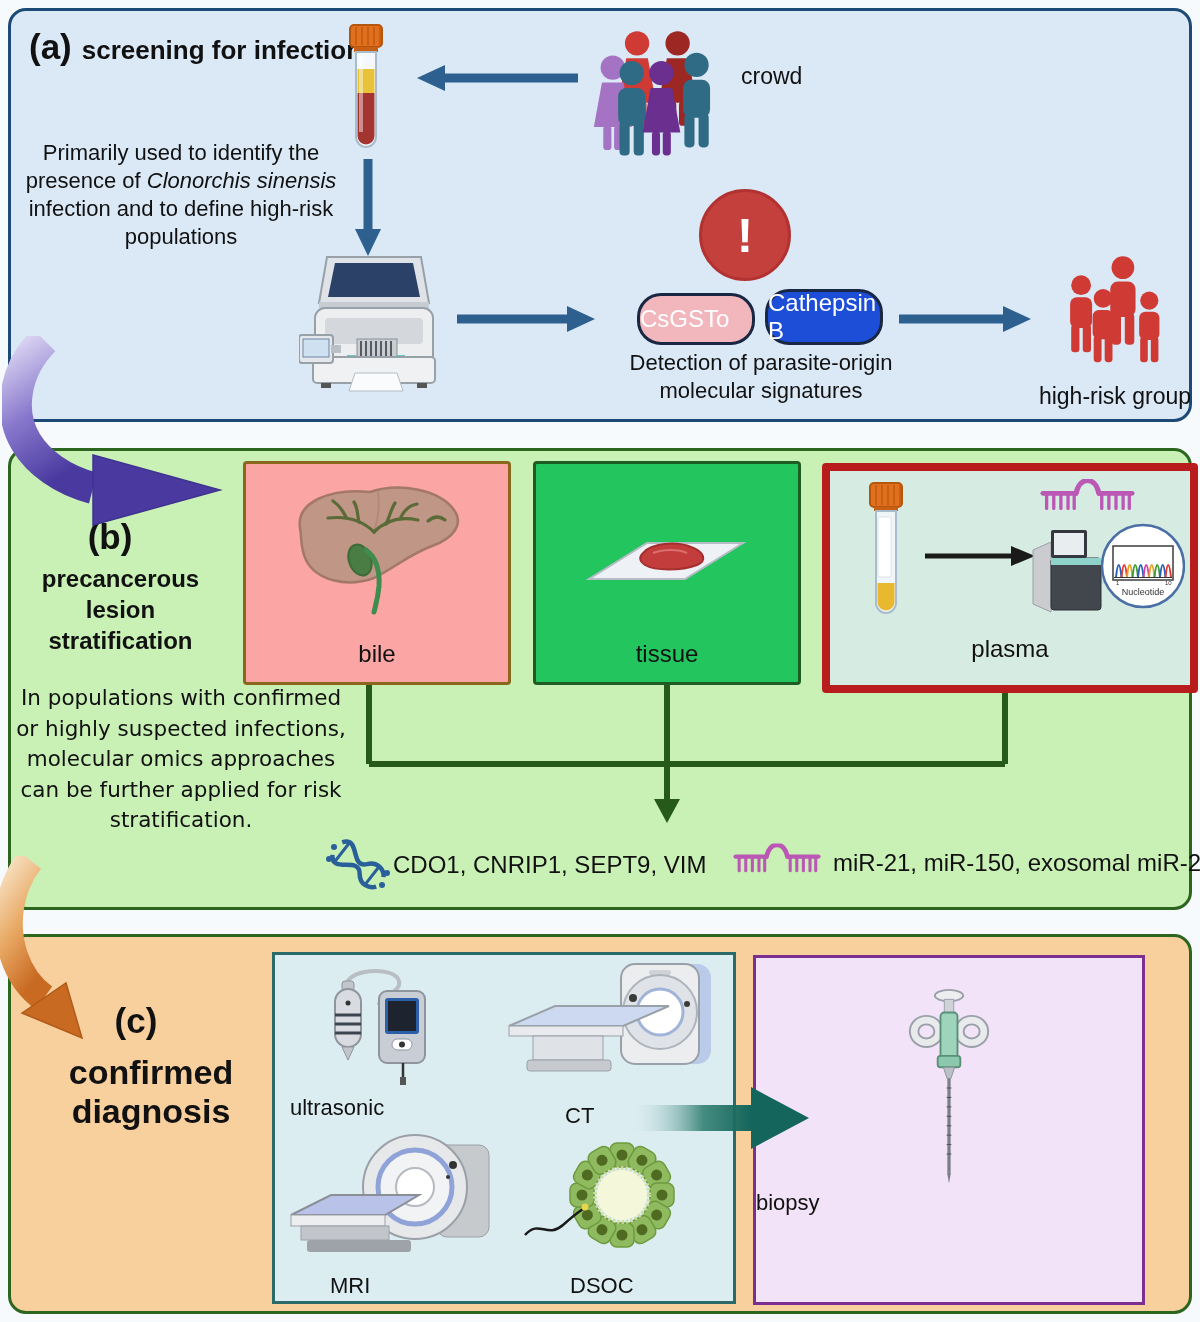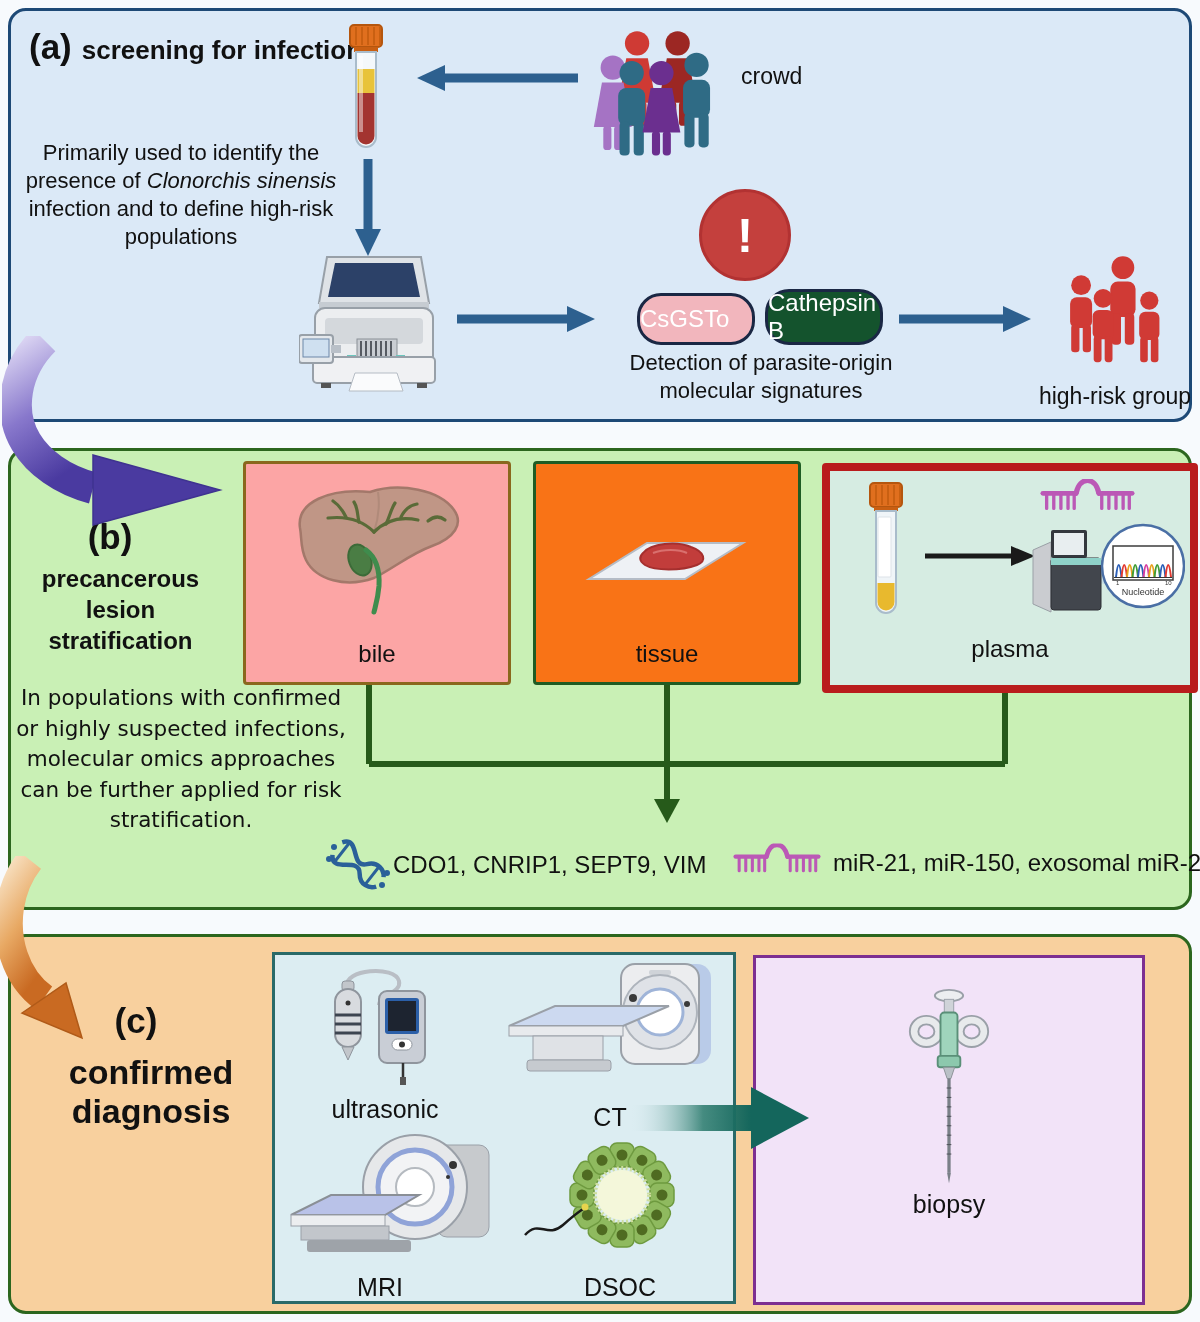--- a/index.html
+++ b/index.html
@@ -12,26 +12,26 @@
   .tagline{display:flex;align-items:baseline;gap:10px;}
   .tag{font-size:35px;font-weight:bold;}
   .ptitle{font-size:26px;font-weight:bold;}
   .desc{font-size:22px;text-align:center;line-height:1.28;}
   .lbl{font-size:23px;text-align:center;}
   .pill{border:3px solid #1a2744;border-radius:24px;color:#fff;font-size:24px;display:flex;align-items:center;justify-content:flex-start;}
   #alertCircle{width:86px;height:86px;border-radius:50%;background:#c4403d;border:3px solid #b23232;color:#fff;
     font-size:48px;font-weight:bold;display:flex;align-items:center;justify-content:center;}
   .sampleBox{position:absolute;border-radius:4px;}
   #bileBox{left:232px;top:10px;width:262px;height:218px;background:#fca5a5;border:3px solid #8a671d;}
-  #tissueBox{left:522px;top:10px;width:262px;height:218px;background:#f97316;border:3px solid #1f5c23;}
+  #tissueBox{left:522px;top:10px;width:262px;height:218px;background:#22c55e;border:3px solid #1f5c23;}
   #plasmaBox{left:811px;top:12px;width:360px;height:214px;background:#d6ece2;border:8px solid #b91c1c;}
   .boxLbl{position:absolute;left:0;right:0;bottom:14px;font-size:24px;text-align:center;}
   #imagingBox{left:261px;top:15px;width:458px;height:346px;background:#dcedf2;border:3px solid #2a6a68;position:absolute;}
   #biopsyBox{left:742px;top:18px;width:386px;height:344px;background:#f2e3f8;border:3px solid #7d2f91;position:absolute;}
-  .modLbl{position:absolute;font-size:25px;text-align:center;}
+  .modLbl{position:absolute;font-size:22px;}
   .markerTxt{font-size:24px;white-space:nowrap;}
   #pbDesc{font-family:"DejaVu Sans",sans-serif;font-size:21.5px;line-height:1.42;}
   .ctr{text-align:center;}
   svg{display:block;}
 </style>
 </head>
 <body>
 
 <svg width="0" height="0" aria-hidden="true">
   <defs>
@@ -138,21 +138,21 @@
     <polygon points="110,2 110,28 138,15" fill="#2d608f"></polygon>
   </svg>
 
   <div class="abs" id="alertCircle" style="left:688px;top:178px;">
     <span>!</span>
   </div>
 
   <div class="abs pill" style="left:626px;top:282px;width:112px;height:46px;background:#f2b6bd;">
     <span>CsGSTo</span>
   </div>
-  <div class="abs pill" style="left:754px;top:278px;width:112px;height:50px;background:#14532d;">
+  <div class="abs pill" style="left:754px;top:278px;width:112px;height:50px;background:#1d4ed8;">
     <span>Cathepsin B</span>
   </div>
 
   <div class="abs desc" style="left:580px;top:338px;width:340px;font-size:22px;">Detection of parasite-origin molecular signatures</div>
 
   <svg class="abs" style="left:888px;top:293px;" width="134" height="30" viewBox="0 0 134 30">
     <line x1="0" y1="15" x2="106" y2="15" stroke="#2d608f" stroke-width="9"></line>
     <polygon points="104,2 104,28 132,15" fill="#2d608f"></polygon>
   </svg>
 

